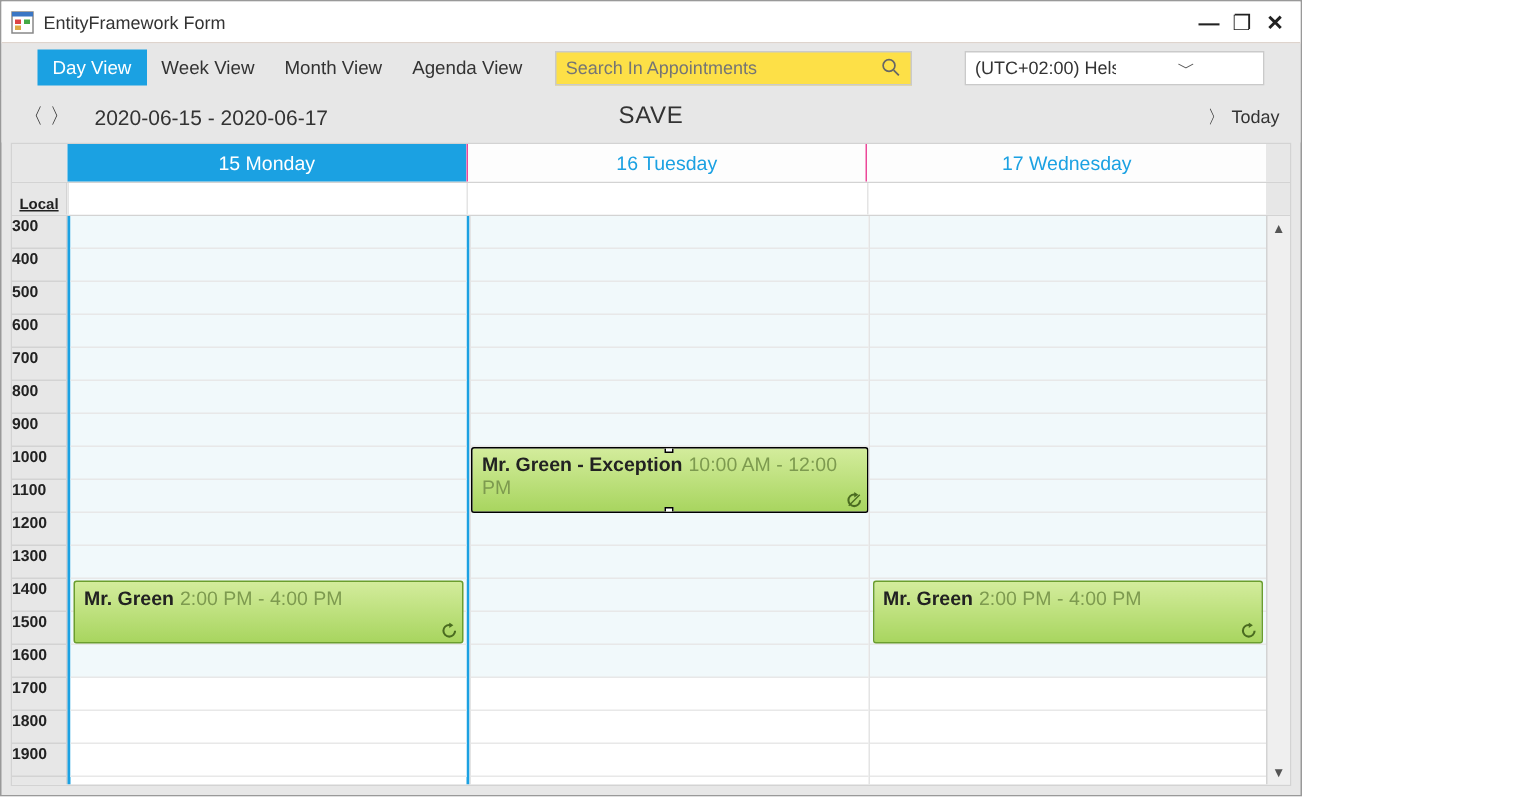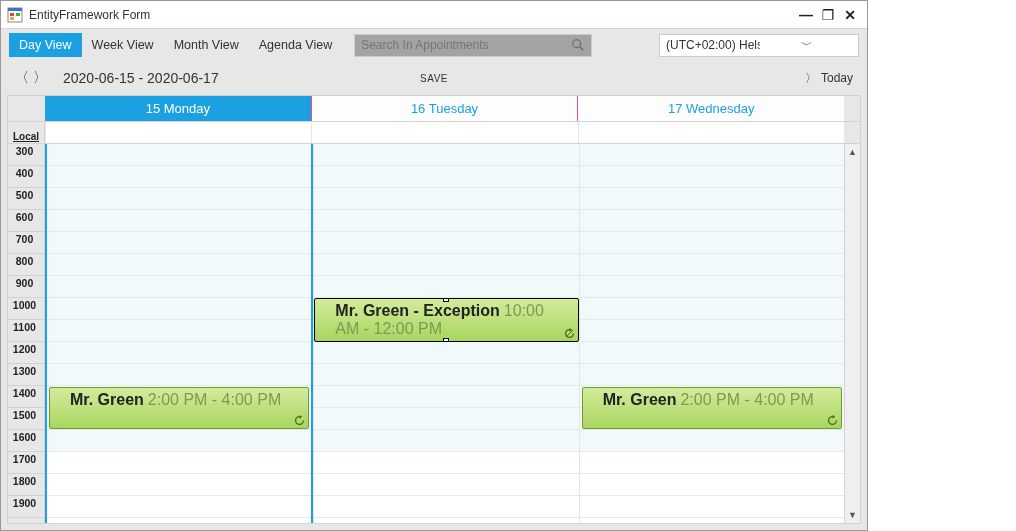--- a/index.html
+++ b/index.html
@@ -2,53 +2,53 @@
 <html><head>
 <meta charset="utf-8">
 <style>
   * { box-sizing: border-box; margin: 0; padding: 0; font-family: "Segoe UI", Tahoma, sans-serif; }
   body { background: #fff; }
   .window { width: 868px; height: 531px; border: 1px solid #999; background: #e7e7e7; display: flex; flex-direction: column; }
   .titlebar { height: 28px; background: #fff; display: flex; align-items: center; padding: 0 6px; border-bottom: 1px solid #ded4cd; }
   .titlebar .app-icon { width: 16px; height: 16px; margin-right: 6px; }
   .titlebar .title { font-size: 12px; color: #333; flex: 1; }
   .titlebar .winbtn { width: 22px; text-align: center; font-size: 14px; color: #222; cursor: default; font-family: Arial, sans-serif; }
-  .toolbar { height: 32px; background: #e7e7e7; display: flex; align-items: center; padding: 4px 8px; gap: 0; }
+  .toolbar { height: 32px; background: #e7e7e7; display: flex; align-items: center; padding: 4px 24px; gap: 0; }
   .tab { padding: 5px 10px; font-size: 12.5px; color: #333; cursor: default; }
   .tab.active { background: #1ba1e2; color: #fff; }
-  .search { margin-left: 12px; width: 238px; height: 23px; background: #a3a3a3; border: 1px solid #cacaca; display: flex; align-items: center; padding: 0 6px; }
+  .search { margin-left: 12px; width: 238px; height: 23px; background: #fde047; border: 1px solid #cacaca; display: flex; align-items: center; padding: 0 6px; }
   .search input { border: none; outline: none; flex: 1; font-size: 12px; color: #333; background: transparent; }
   .search .sicon { width: 14px; height: 14px; }
   .tz { margin-left: auto; width: 200px; height: 23px; background: #fff; border: 1px solid #cacaca; display: flex; align-items: center; padding: 0 4px 0 6px; font-size: 12px; color: #333; }
   .tz span { flex: 1; white-space: nowrap; overflow: hidden; }
   .tz .chev { width: 14px; text-align: center; color: #555; }
   .navbar { height: 34px; background: #e7e7e7; display: flex; align-items: center; padding: 0 14px; font-size: 13px; color: #333; }
   .navbar .arrow { width: 18px; font-size: 14px; color: #333; cursor: default; }
   .navbar .range { margin-left: 12px; font-size: 14px; }
-  .navbar .save { position: absolute; left: 50%; transform: translateX(-50%); font-size: 10px; letter-spacing: 0.5px; color: #333; }
+  .navbar .save { position: absolute; left: 50%; transform: translateX(-50%); font-size: 16px; letter-spacing: 0.5px; color: #333; }
   .navbar .today { margin-left: auto; font-size: 12px; color: #333; display: flex; align-items: center; gap: 4px; }
   .sched { flex: 1; background: #fff; margin: 0 6px 6px 6px; border: 1px solid #d3d3d3; display: flex; flex-direction: column; position: relative; }
   .dayhdr { height: 26px; display: flex; border-bottom: 1px solid #d3d3d3; }
   .dayhdr .gut { width: 37px; background: #e7e7e7; }
   .dayhdr .dcol { flex: 1; text-align: center; font-size: 13px; line-height: 25px; }
   .dayhdr .dcol.sel { background: #1ba1e2; color: #fff; font-weight: 500; }
   .dayhdr .dcol.other { background: #fdfdfd; color: #1ba1e2; font-weight: 500; border-left: 1px solid #ec4899; }
   .allday { height: 22px; display: flex; border-bottom: 1px solid #d3d3d3; }
   .allday .gut { width: 37px; background: #e7e7e7; border-right: 1px solid #d3d3d3; font-size: 10px; font-weight: bold; color: #222; display: flex; align-items: flex-end; justify-content: center; padding-bottom: 1px; text-decoration: underline; }
   .allday .dcol { flex: 1; background: #fff; border-left: 1px solid #e4e4e4; }
   .allday .dcol:first-of-type { border-left: 2px solid #1ba1e2; }
   .grid { flex: 1; display: flex; position: relative; overflow: hidden; }
   .gutter { width: 37px; background: #e7e7e7; display: flex; flex-direction: column; border-right: 1px solid #d3d3d3; }
-  .gutter .slot { height: 22px; border-bottom: 1px solid #d3d3d3; font-size: 10.5px; padding: 1px 3px 0 0; text-align: center; color: #222; font-weight: bold; }
+  .gutter .slot { height: 22px; border-bottom: 1px solid #d3d3d3; font-size: 10.5px; padding: 1px 3px 0 0; text-align: left; color: #222; font-weight: bold; }
   .cols { flex: 1; display: flex; position: relative; }
   .col { flex: 1; position: relative; border-left: 1px solid #e4e4e4; }
   .col.sel { border-left: 2px solid #1ba1e2; border-right: 2px solid #1ba1e2; }
   .col .row { height: 22px; border-bottom: 1px solid #e8e8e8; background: #f1f9fb; }
   .col .row.late { background: #fff; }
-  .appt { position: absolute; left: 2px; right: 2px; border: 1px solid #6b9e2e; border-radius: 2px; background: linear-gradient(#d3ec9c, #a8d55f); padding: 3px 20px; font-size: 16px; color: #333; overflow: hidden; }
+  .appt { position: absolute; left: 2px; right: 2px; border: 1px solid #6b9e2e; border-radius: 2px; background: linear-gradient(#d3ec9c, #a8d55f); padding: 3px 6px; font-size: 13px; color: #333; overflow: hidden; }
   .appt b { font-weight: bold; color: #222; }
   .appt .tm { color: #7d9a4f; margin-left: 4px; }
   .appt .rec { position: absolute; right: 3px; bottom: 2px; width: 11px; height: 11px; }
   .appt.selected { border: 1px solid #000; }
   .selhandle { position: absolute; width: 6px; height: 6px; background: #fff; border: 1px solid #000; left: 50%; transform: translateX(-50%); }
   .scrollbar { width: 16px; background: #efefef; border-left: 1px solid #d3d3d3; display: flex; flex-direction: column; }
   .scrollbar .sbtn { height: 16px; text-align: center; font-size: 9px; color: #555; line-height: 16px; }
   .scrollbar .strack { flex: 1; }
   svg { display: block; }
 </style>

